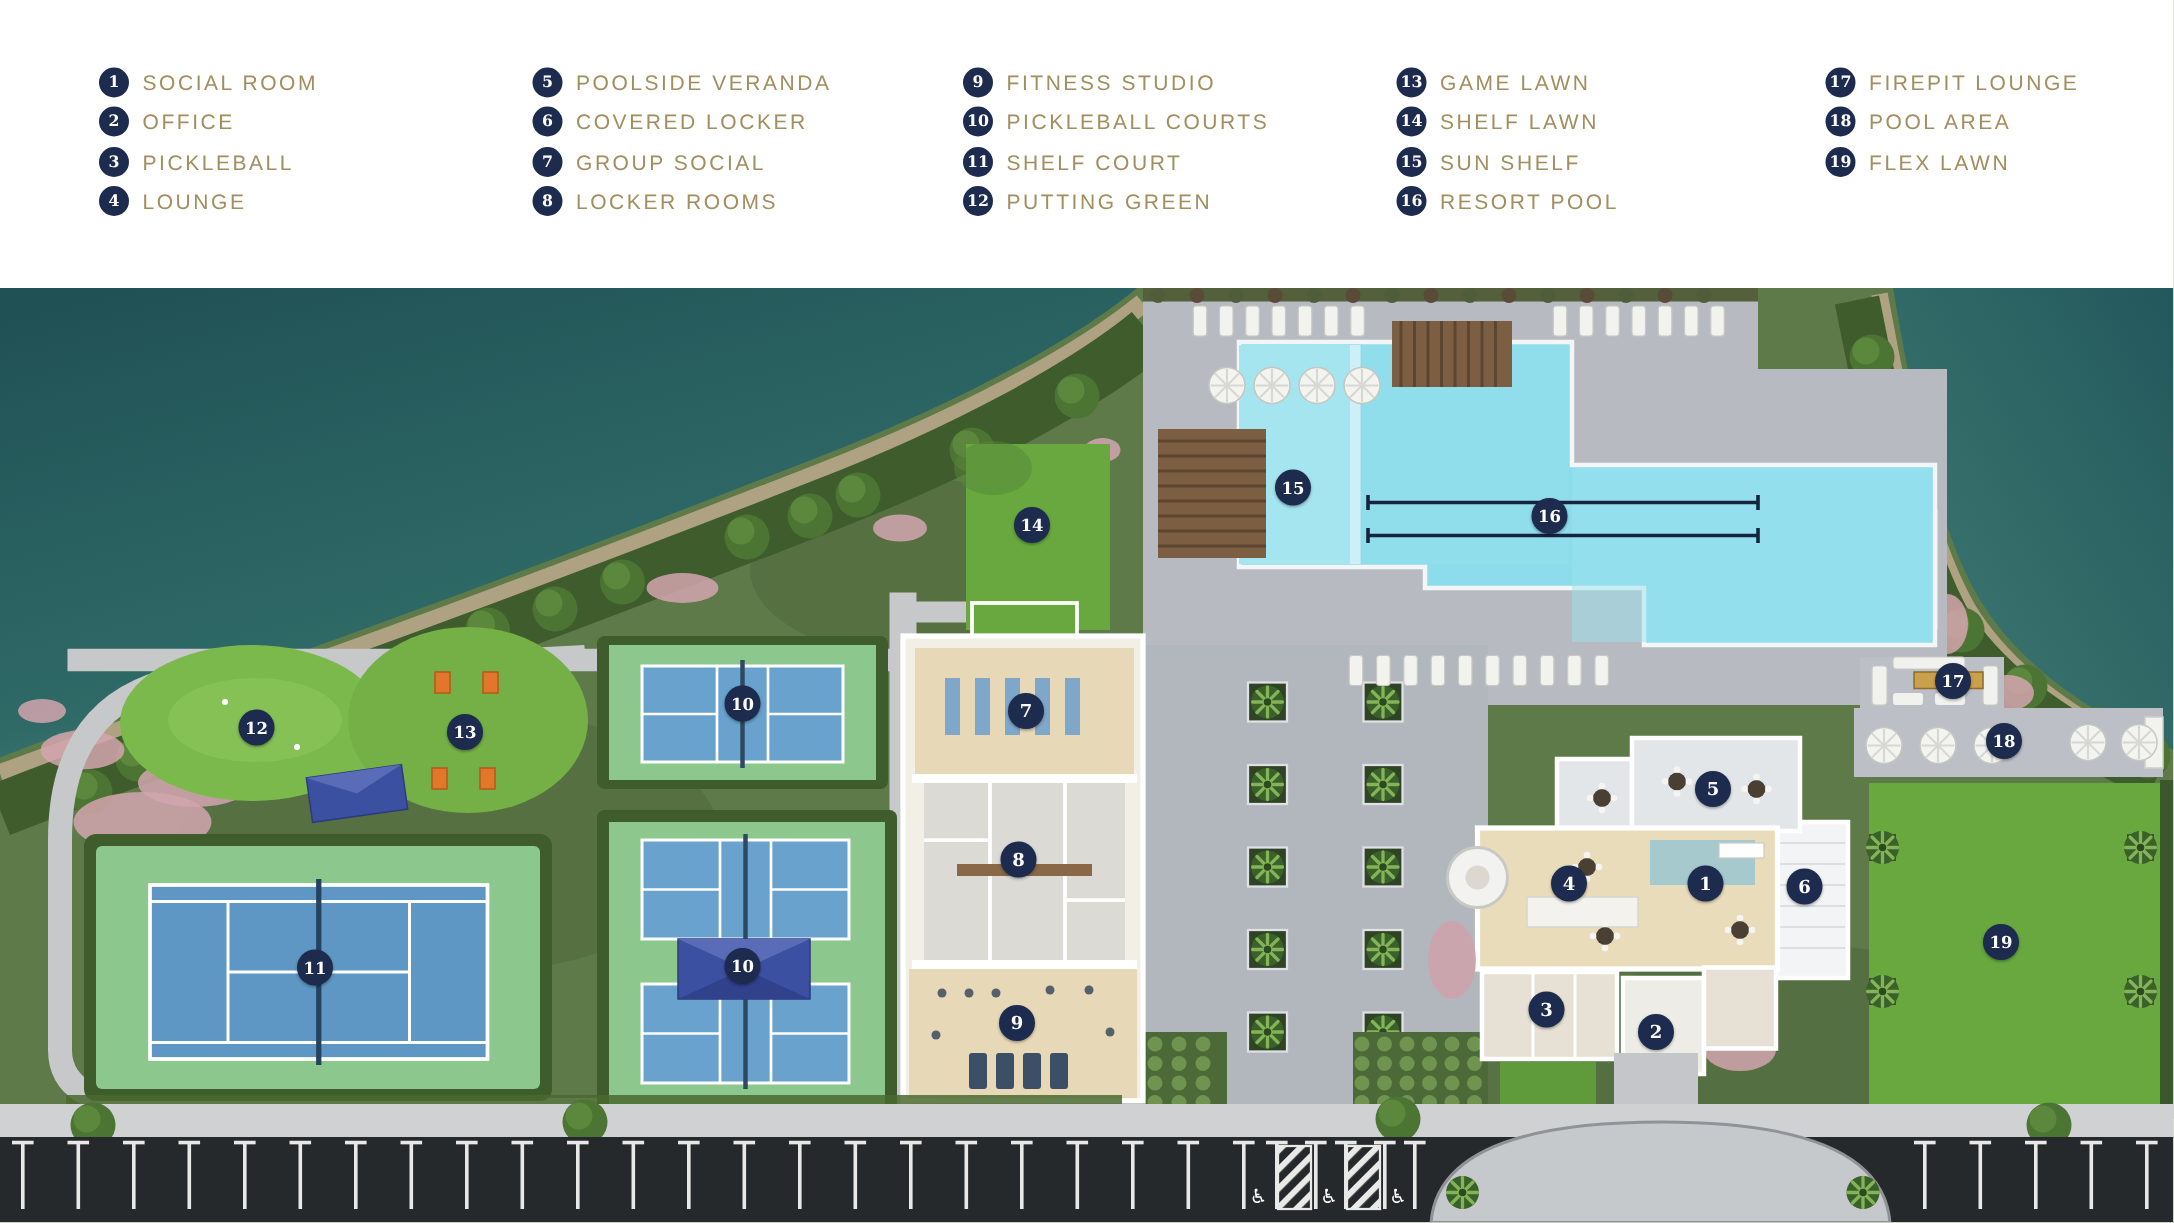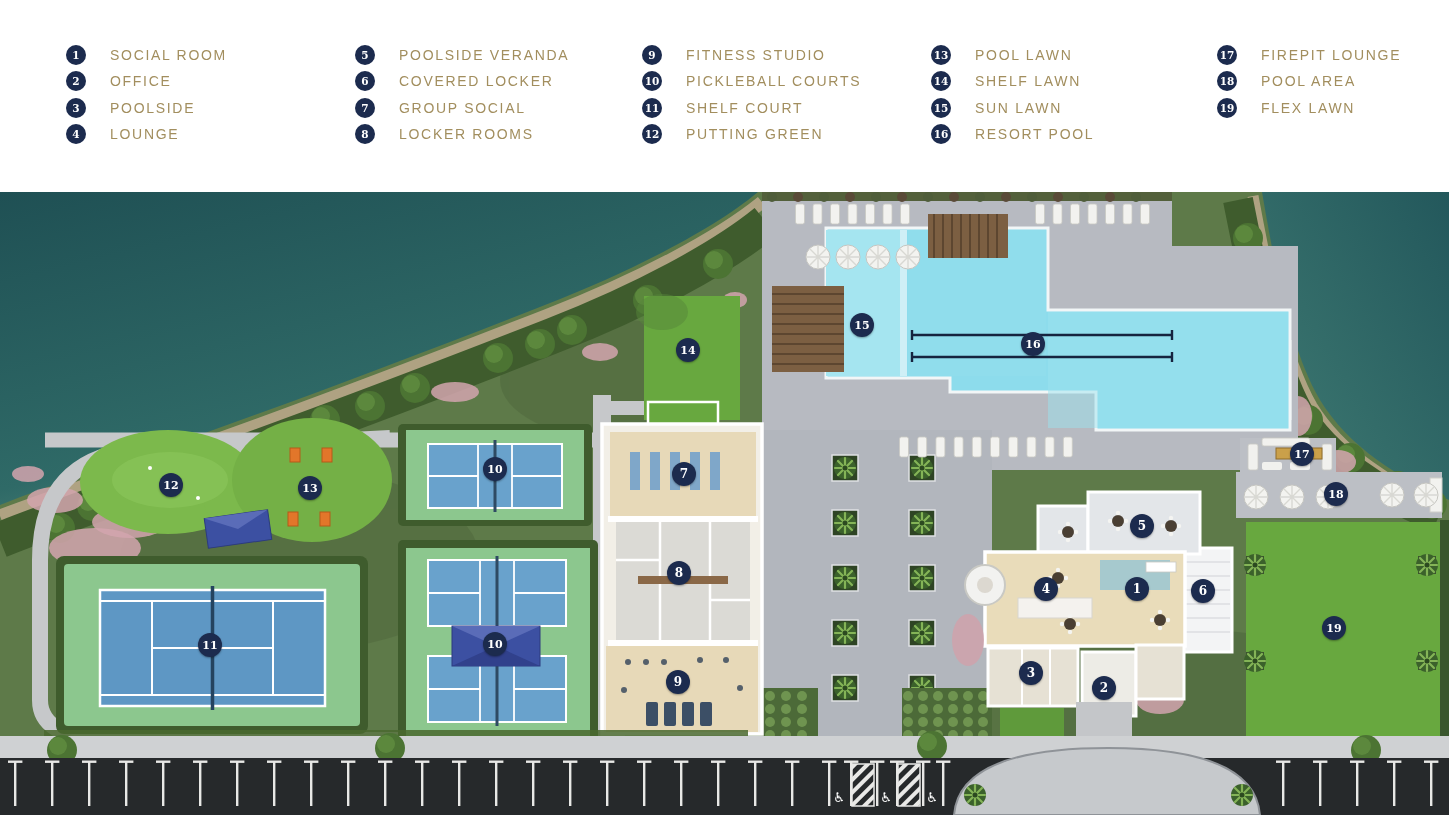--- a/index.html
+++ b/index.html
@@ -5,21 +5,21 @@
   html,body{margin:0;padding:0;background:#ffffff;}
   #app{position:relative;width:1449px;height:815px;overflow:hidden;background:#fff;
        font-family:"Liberation Sans",sans-serif;}
   
   #legend{position:absolute;left:0;top:0;width:1449px;height:192px;background:#fff;z-index:5;}
   .leg-col{position:absolute;top:45px;}
   .leg-row{display:flex;align-items:center;height:20px;margin-bottom:6.4px;}
   .leg-badge{width:20px;height:20px;border-radius:50%;background:var(--navy);
              color:#fff;font-family:"DejaVu Serif",serif;font-weight:bold;font-size:10.5px;
              display:flex;align-items:center;justify-content:center;flex:0 0 20px;}
-  .leg-label{margin-left:24px;color:var(--gold);font-size:14px;letter-spacing:1.7px;
+  .leg-label{margin-left:9px;color:var(--gold);font-size:14px;letter-spacing:1.7px;
              white-space:nowrap;line-height:20px;}
   
   #map{position:absolute;left:0;top:192px;width:1449px;height:623px;}
   #scene{display:block;}
   
   .mk{position:absolute;width:24px;height:24px;border-radius:50%;background:var(--navy);
       color:#fff;font-family:"DejaVu Serif",serif;font-weight:bold;font-size:12px;
       display:flex;align-items:center;justify-content:center;z-index:6;
       box-shadow:0 1px 2px rgba(0,0,0,.35);}
   .mk.two{font-size:11px;}
@@ -34,21 +34,21 @@
         <div class="leg-row">
           <span class="leg-badge">1</span>
           <span class="leg-label">SOCIAL ROOM</span>
         </div>
         <div class="leg-row">
           <span class="leg-badge">2</span>
           <span class="leg-label">OFFICE</span>
         </div>
         <div class="leg-row">
           <span class="leg-badge">3</span>
-          <span class="leg-label">POOLSIDE</span>
+          <span class="leg-label">PICKLEBALL</span>
         </div>
         <div class="leg-row">
           <span class="leg-badge">4</span>
           <span class="leg-label">LOUNGE</span>
         </div>
       </div>
       <div class="leg-col" style="left: 355px;">
         <div class="leg-row">
           <span class="leg-badge">5</span>
           <span class="leg-label">POOLSIDE VERANDA</span>
@@ -80,29 +80,29 @@
           <span class="leg-label">SHELF COURT</span>
         </div>
         <div class="leg-row">
           <span class="leg-badge">12</span>
           <span class="leg-label">PUTTING GREEN</span>
         </div>
       </div>
       <div class="leg-col" style="left: 931px;">
         <div class="leg-row">
           <span class="leg-badge">13</span>
-          <span class="leg-label">POOL LAWN</span>
+          <span class="leg-label">GAME LAWN</span>
         </div>
         <div class="leg-row">
           <span class="leg-badge">14</span>
           <span class="leg-label">SHELF LAWN</span>
         </div>
         <div class="leg-row">
           <span class="leg-badge">15</span>
-          <span class="leg-label">SUN LAWN</span>
+          <span class="leg-label">SUN SHELF</span>
         </div>
         <div class="leg-row">
           <span class="leg-badge">16</span>
           <span class="leg-label">RESORT POOL</span>
         </div>
       </div>
       <div class="leg-col" style="left: 1217px;">
         <div class="leg-row">
           <span class="leg-badge">17</span>
           <span class="leg-label">FIREPIT LOUNGE</span>

